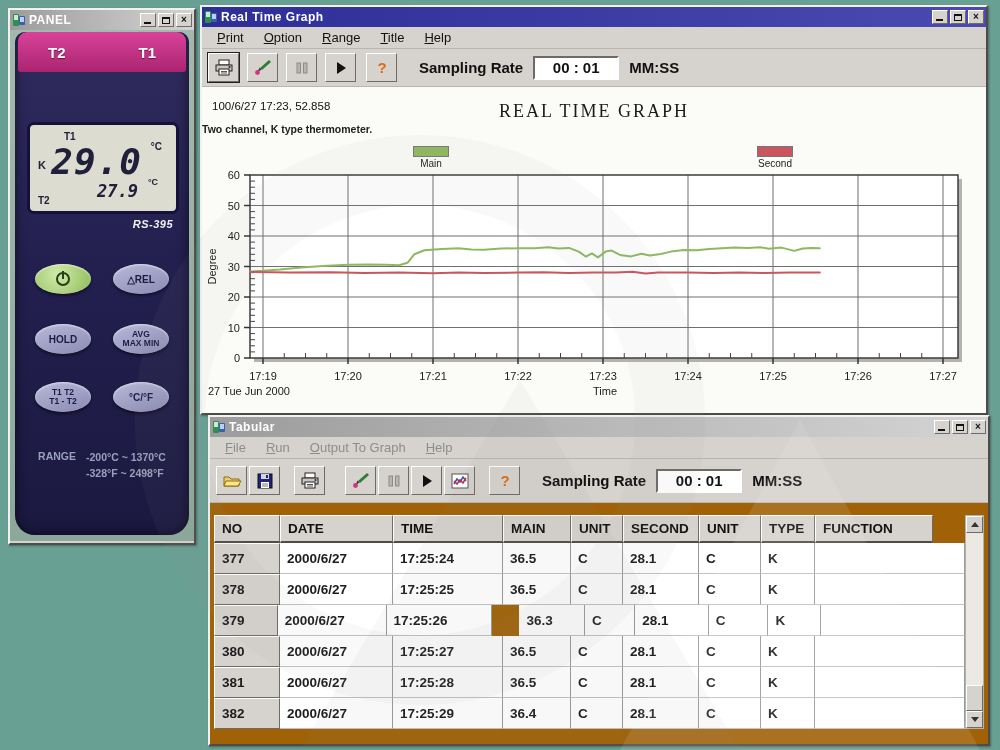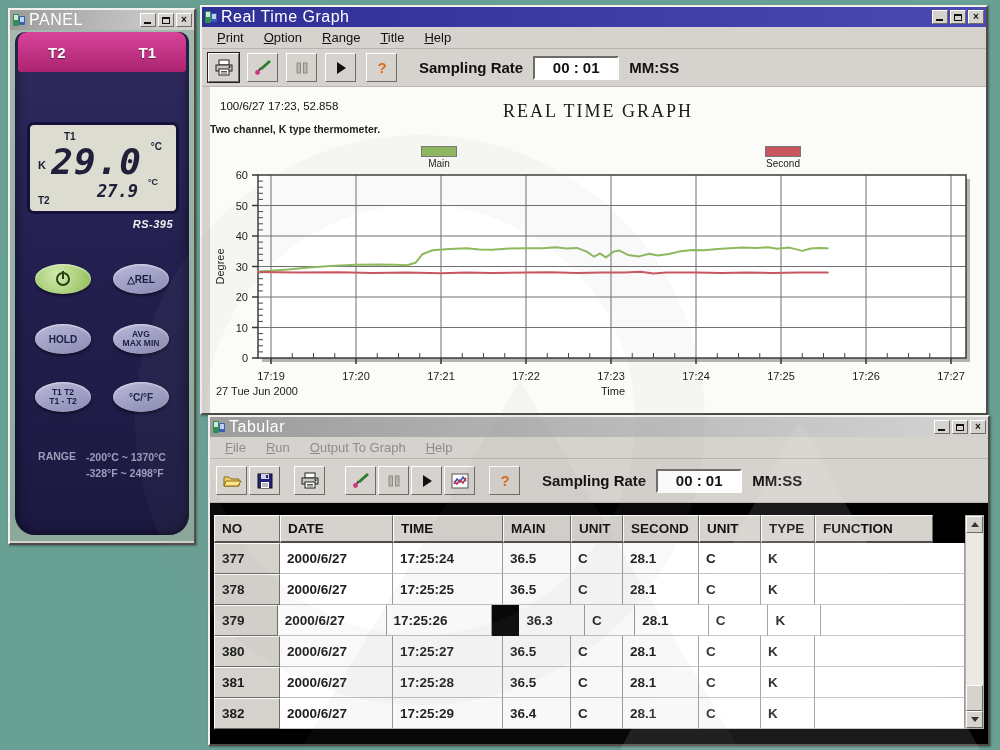--- a/index.html
+++ b/index.html
@@ -6,21 +6,21 @@
   html,body { width:1000px; height:750px; overflow:hidden; }
   body { font-family:"Liberation Sans", sans-serif; background:#69a094; position:relative; }
 
   
   .win { position:absolute; background:#d6d3ce;
          border:2px solid; border-color:#f2f1ee #4f4c47 #4f4c47 #f2f1ee;
          box-shadow:1px 1px 2px rgba(0,0,0,.35); }
   .titlebar { height:20px; display:flex; align-items:center; padding:0 2px; gap:3px; }
   .titlebar.active { background:linear-gradient(90deg,#2e2e97,#4a4ab0); }
   .titlebar.inactive { background:linear-gradient(90deg,#9c9c9c,#d4d4d4); }
-  .title-text { color:#fff; font-weight:normal; font-size:16px; letter-spacing:.5px; flex:1;
+  .title-text { color:#fff; font-weight:bold; font-size:12px; letter-spacing:.5px; flex:1;
                 white-space:nowrap; overflow:hidden; }
   .tb-btns { display:flex; gap:2px; }
   .tb-btn { width:16px; height:14px; background:#d6d3ce; border:1px solid;
             border-color:#fff #6e6b66 #6e6b66 #fff; position:relative;
             display:flex; align-items:center; justify-content:center;
             font-size:10px; font-weight:bold; color:#111; line-height:1; }
   .glyph-min { position:absolute; left:3px; bottom:2px; width:7px; height:2px; background:#111; }
   .glyph-max { width:8px; height:7px; border:1px solid #111; border-top-width:2px; }
   .app-icon { width:14px; height:14px; flex:none; }
 
@@ -75,36 +75,36 @@
   .dev-btn.small-text { font-size:8.5px; }
   #power-btn { background:radial-gradient(circle at 40% 35%,#d2e9ab,#8cbc55); }
   #power-icon { width:14px; height:14px; border:2px solid #234112; border-radius:50%; position:relative; }
   #power-icon::after { content:""; position:absolute; left:4px; top:-3px; width:2px; height:8px; background:#234112; }
   #range-block { position:absolute; left:0; right:0; top:418px; display:flex; justify-content:center;
                  gap:10px; color:#9aa0bc; font-weight:bold; font-size:10.5px; }
   #range-values { text-align:left; line-height:1.5; }
 
   
   #graph-window { left:200px; top:5px; width:788px; height:410px; display:flex; flex-direction:column; }
-  #graph-client { position:relative; flex:1; background:#fbfbf8; overflow:hidden;margin-left:8px; }
+  #graph-client { position:relative; flex:1; background:#fbfbf8; overflow:hidden; }
   #graph-readout { position:absolute; left:10px; top:13px; font-size:11.5px; color:#111; }
   #graph-title { position:absolute; left:0; right:0; top:14px; text-align:center;
                  font-family:"Liberation Serif",serif; font-size:18px; letter-spacing:2px; color:#1a1a1a; }
   #graph-subtitle { position:absolute; left:0; right:0; top:36px; 
                     font-weight:bold; font-size:10.5px; color:#222; }
   .legend { position:absolute; top:59px; width:70px; text-align:center; font-size:10px; color:#222; }
   #legend-main { left:194px; }
   #legend-second { left:538px; }
   .legend-swatch { width:36px; height:11px; margin:0 auto 1px auto; border:1px solid #777; }
   #plot-svg { position:absolute; left:0; top:66px; }
 
   
   #tabular-window { left:208px; top:415px; width:782px; height:331px; display:flex; flex-direction:column; }
   #tab-toolbar { height:44px; }
-  #tab-client { position:relative; flex:1; background:#000000;padding-left:8px; }
+  #tab-client { position:relative; flex:1; background:#a16207;padding-left:8px; }
   #data-table { position:absolute; left:4px; top:12px; width:751px; }
   .t-row { display:flex; }
   .t-cell { height:31px; display:flex; align-items:center; padding-left:7px;
             font-size:13.5px; font-weight:bold; color:#1c1c1c; background:#fff;
             border-right:1px solid #9a9a9a; border-bottom:1px solid #c2c2c2; overflow:hidden; }
   .t-head .t-cell { height:28px; background:#d6d3ce; font-size:13.5px; color:#111;
             border:1px solid; border-color:#fff #6e6b66 #6e6b66 #fff; border-bottom:2px solid #4f4c47; }
   .no-cell { background:#d6d3ce !important; border:1px solid; border-color:#fff #6e6b66 #6e6b66 #fff; }
   #v-scroll { position:absolute; left:755px; top:12px; width:19px; height:214px;
               background:#ece9e4; border:1px solid #b5b2ad; display:flex; flex-direction:column; }

